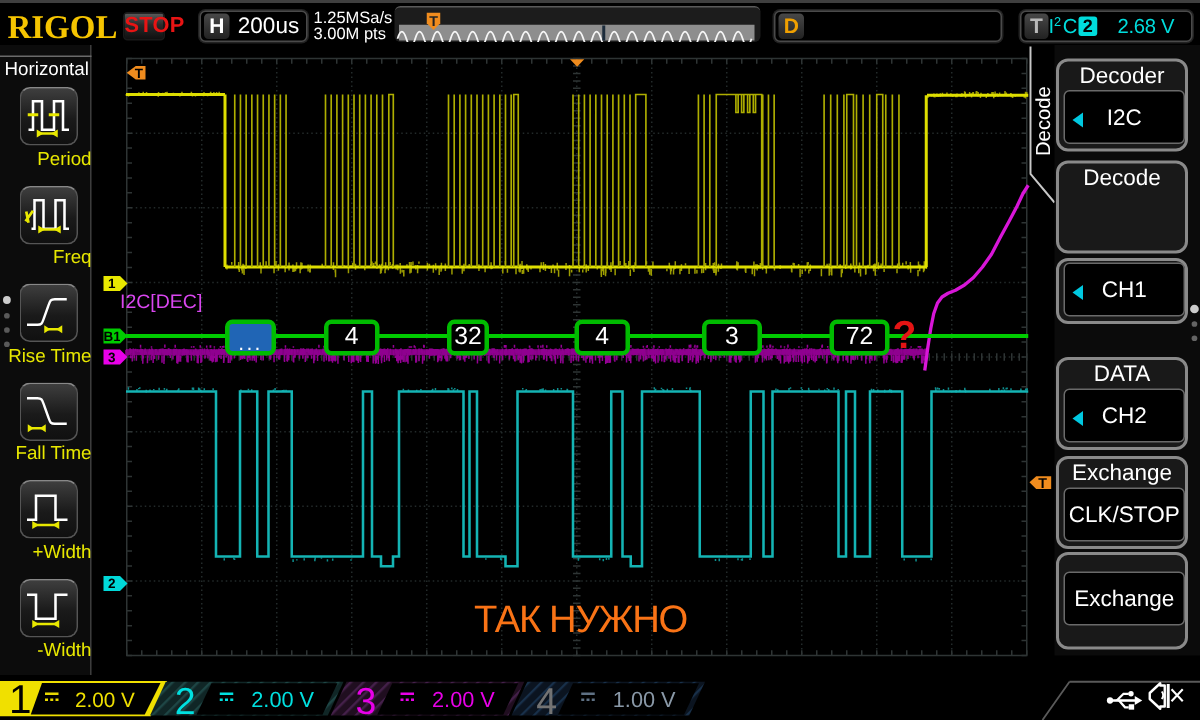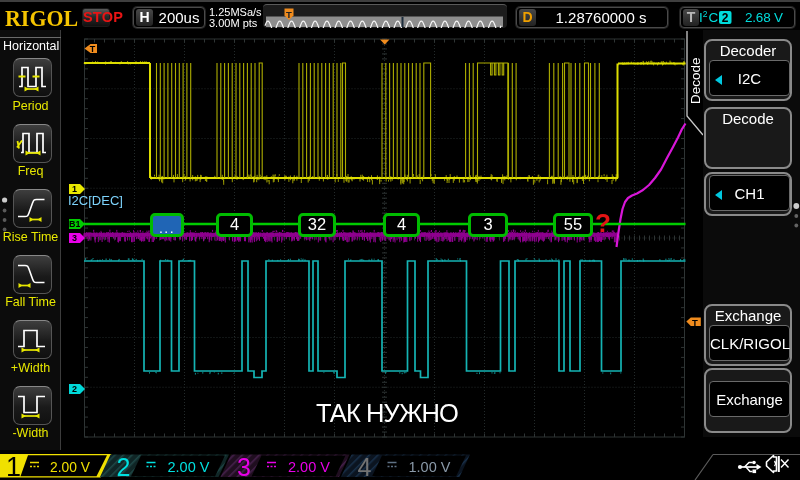--- a/index.html
+++ b/index.html
@@ -19,32 +19,32 @@
 #dval{position:absolute;left:20px;top:1px;width:128px;text-align:center;color:#fff;font-size:15px;line-height:18px}
 #trigbox{left:680px;width:115px}
 #trigbox .badge{width:16px;line-height:17px;color:#b8b8b8}
 
 #posbar{position:absolute;left:263px;top:4px;width:244px;height:24px;background:#1c1c1c;border-radius:4px;border-top:1px solid #5a5a5a}
 
 #lside{position:absolute;left:0;top:30px;width:61px;height:420px;background:#0c0c0c;border-right:1px solid #3c3c3c}
 #lside .title{position:absolute;left:3px;top:9px;color:#fff;font-size:12.5px}
 #lside .tline{position:absolute;left:0;top:7px;width:61px;height:1px;background:#6a6a6a}
 .mbtn{position:absolute;left:13px;width:39px;height:39px;border-radius:7px;background:linear-gradient(#3e3e3e,#1a1a1a 55%,#101010);border:1px solid #555;border-top-color:#888}
-.mlab{position:absolute;left:0;width:61px;text-align:center;color:#e8e800;font-size:12.5px}
+.mlab{position:absolute;left:0;width:61px;text-align:right;color:#e8e800;font-size:12.5px}
 
 #rside{position:absolute;left:703px;top:30px;width:97px;height:407px;background:#0b0b0b}
 .rbox{position:absolute;left:1px;width:88px;border:2px solid #8a8a8a;border-radius:8px;background:#191919}
 .rlab{display:block;text-align:center;color:#fff;font-size:15px;padding-top:1px;height:18px}
 .rval{position:absolute;left:3px;right:0;bottom:3px;height:36px;background:#000;border:1px solid #6a6a6a;border-radius:4px;color:#fff;font-size:15px;text-align:center;line-height:35px}
 .tri{position:absolute;left:4.5px;top:13.5px;width:0;height:0;border-top:5.5px solid transparent;border-bottom:5.5px solid transparent;border-right:7px solid #00c8e0}
 
 #bbar{position:absolute;left:0;top:450px;width:800px;height:30px;background:#000}
 
-#i2clab{position:absolute;left:68px;top:193px;color:#7dd3fc;font-size:13px}
-#taklab{position:absolute;left:316px;top:398.5px;color:#ffffff;font-size:25.5px;letter-spacing:-0.9px}
+#i2clab{position:absolute;left:80px;top:193px;color:#d946ef;font-size:13px}
+#taklab{position:absolute;left:316px;top:398.5px;color:#f97316;font-size:25.5px;letter-spacing:-0.9px}
 .bub{position:absolute;top:212.5px;height:24px;border:3px solid #00bb00;border-radius:5px;background:#000;color:#fff;font-size:16.5px;text-align:center;line-height:17px}
 #qmark{position:absolute;left:595px;top:208px;color:#e41414;font-size:26px;font-weight:bold}
 
 .flag{position:absolute;left:69px;height:10px;color:#000;font-size:9px;font-weight:bold;text-align:center;line-height:10px}
 .flag .tip{position:absolute;right:-5px;top:0;width:0;height:0;border-top:5px solid transparent;border-bottom:5px solid transparent}
 </style></head><body>
 <div id="stage">
 
 <svg class="abs" width="800" height="480" style="left:0;top:0">
 
@@ -89,21 +89,20 @@
   <svg class="abs" width="244" height="24" style="left:-1px;top:-1px">
     <rect x="4" y="12.5" width="237" height="10.5" fill="#8e8e8e"></rect>
     <path d="M3 21.8q2.9,-9.5 5.9,0t5.9,0q2.9,-9.5 5.9,0t5.9,0q2.9,-9.5 5.9,0t5.9,0q2.9,-9.5 5.9,0t5.9,0q2.9,-9.5 5.9,0t5.9,0q2.9,-9.5 5.9,0t5.9,0q2.9,-9.5 5.9,0t5.9,0q2.9,-9.5 5.9,0t5.9,0q2.9,-9.5 5.9,0t5.9,0q2.9,-9.5 5.9,0t5.9,0q2.9,-9.5 5.9,0t5.9,0q2.9,-9.5 5.9,0t5.9,0q2.9,-9.5 5.9,0t5.9,0q2.9,-9.5 5.9,0t5.9,0q2.9,-9.5 5.9,0t5.9,0q2.9,-9.5 5.9,0t5.9,0q2.9,-9.5 5.9,0t5.9,0q2.9,-9.5 5.9,0t5.9,0q2.9,-9.5 5.9,0t5.9,0q2.9,-9.5 5.9,0t5.9,0" stroke="#f6f6f6" stroke-width="1.2" fill="none"></path>
     <rect x="139.5" y="13" width="2" height="10" fill="#1c2c3c"></rect>
     <path d="M22.5 4.5h9v7l-4.5 4.5-4.5-4.5z" fill="#f08c1e"></path>
     <text x="27" y="13.5" font-size="9.5" font-weight="bold" fill="#222" text-anchor="middle">T</text>
   </svg>
 </div>
 <div class="tbox" id="dbox">
       <div class="badge">D</div>
-      <div id="dval">1.28760000 s</div>
     </div>
 <div class="tbox" id="trigbox">
       <div class="badge">T</div>
   <svg class="abs" width="96" height="19" style="left:17px;top:0">
     <text x="1" y="14" font-size="13.5" fill="#00dcdc">I</text>
     <text x="4.7" y="9" font-size="8.5" fill="#00dcdc">2</text>
     <text x="10.5" y="14" font-size="13.5" fill="#00dcdc">C</text>
     <rect x="21" y="3" width="12.5" height="13" rx="2" fill="#00dcdc"></rect>
     <text x="27.2" y="13.5" font-size="12" font-weight="bold" fill="#000" text-anchor="middle">2</text>
     <text x="47" y="14" font-size="13.5" letter-spacing="-0.2" fill="#00dcdc">2.68 V</text>
@@ -155,47 +154,51 @@
 <svg class="abs" width="12" height="60" style="left:0;top:195px">
   <circle cx="4.6" cy="5" r="2.6" fill="#cccccc"></circle>
   <circle cx="4.6" cy="15.5" r="1.9" fill="#5a5a5a"></circle>
   <circle cx="4.6" cy="25" r="1.9" fill="#5a5a5a"></circle>
   <circle cx="4.6" cy="34.5" r="1.9" fill="#5a5a5a"></circle>
 </svg>
 
 <div id="i2clab">I2C[DEC]</div>
 <div class="bub" style="left:150px;width:34px;background:#2065b5;line-height:25px;font-size:14px;letter-spacing:1.5px">...</div>
 <div class="bub" style="left:216px;width:37px">4</div>
-<div class="bub" style="left:298px;width:38px">32</div>
+<div class="bub" style="left:298px;width:28px">32</div>
 <div class="bub" style="left:383px;width:37px">4</div>
 <div class="bub" style="left:468px;width:40px">3</div>
-<div class="bub" style="left:553px;width:40px">55</div>
+<div class="bub" style="left:553px;width:40px">72</div>
 <div id="qmark">?</div>
 <div id="taklab">ТАК НУЖНО</div>
 
 <div class="flag" style="top:183.5px;width:11px;background:#e8e800">1<span class="tip" style="border-left:5px solid #e8e800"></span></div>
 <div class="flag" style="top:219px;width:11px;background:#00cc00">B1<span class="tip" style="border-left:5px solid #00cc00"></span></div>
 <div class="flag" style="top:233px;width:11px;background:#e800e8">3<span class="tip" style="border-left:5px solid #e800e8"></span></div>
 <div class="flag" style="top:383.5px;width:11px;background:#00d8d8">2<span class="tip" style="border-left:5px solid #00d8d8"></span></div>
 
 <div id="rside"></div>
 <div class="rbox" style="left:704px;top:39px;height:62px">
       <span class="rlab">Decoder</span>
       <div class="rval">I2C<span class="tri"></span></div>
     </div>
 <div class="rbox" style="left:704px;top:106.5px;height:62px">
       <span class="rlab">Decode</span>
     </div>
 <div class="rbox" style="left:704px;top:172px;height:44px">
       <span class="rlab">CLK</span>
       <div class="rval">CH1<span class="tri"></span></div>
     </div>
+<div class="rbox" style="left:704px;top:238px;height:62px">
+      <span class="rlab">DATA</span>
+      <div class="rval">CH2<span class="tri"></span></div>
+    </div>
 <div class="rbox" style="left:704px;top:304px;height:62px">
       <span class="rlab">Exchange</span>
-      <div class="rval">CLK/RIGOL</div>
+      <div class="rval">CLK/STOP</div>
     </div>
 <div class="rbox" style="left:704px;top:368px;height:65px">
       <div class="rval" style="bottom:14px">Exchange</div>
     </div>
 <svg class="abs" width="10" height="40" style="left:791px;top:200px">
       <circle cx="5.3" cy="6" r="2.9" fill="#cccccc"></circle>
       <circle cx="5.3" cy="16" r="1.9" fill="#646464"></circle>
       <circle cx="5.3" cy="25.5" r="1.9" fill="#646464"></circle>
     </svg>
 

